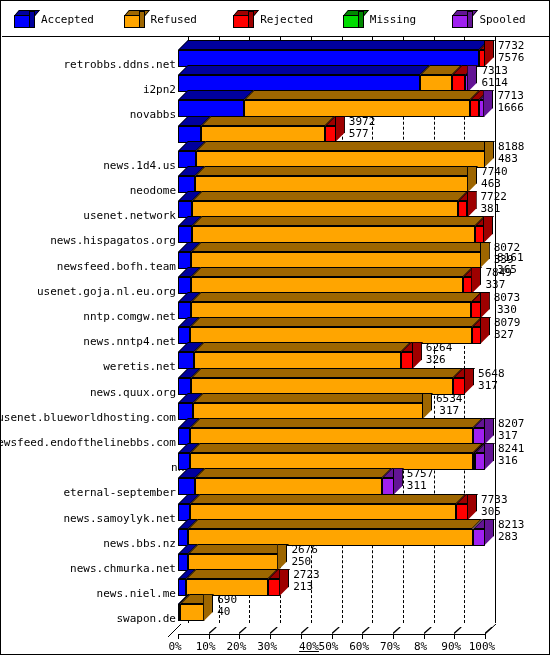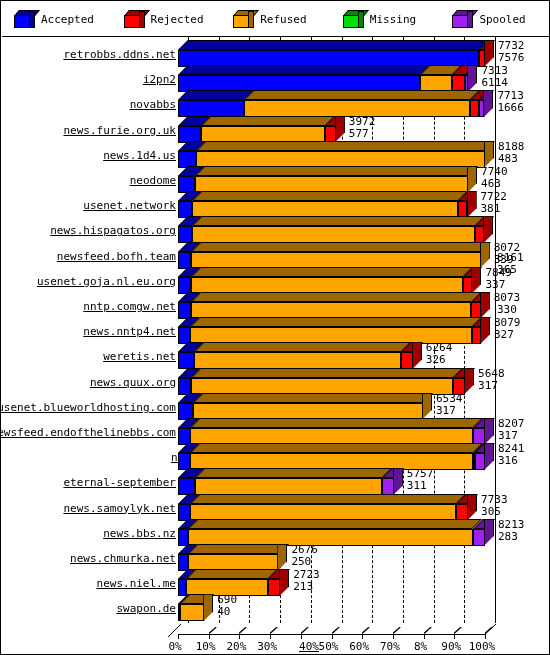--- a/index.html
+++ b/index.html
@@ -24,22 +24,22 @@
   .leg-txt{font-size:11px;color:#000;letter-spacing:0px;white-space:nowrap;}
 
   
   #plot{position:absolute;left:1px;top:36px;width:548px;height:617px;}
 
   #grid{position:absolute;left:0;top:0;width:548px;height:583px;}
   .vline{position:absolute;top:4px;width:0;border-left:1px solid #000;}
   .vdash{position:absolute;width:0;border-left:1px dashed #000;}
 
   .row{position:absolute;left:0;height:29px;width:548px;}
-  .rlabel{position:absolute;right:374px;top:9px;font-size:11px;color:#000;
-          white-space:nowrap;text-align:right;text-decoration:underline;}
+  .rlabel{position:absolute;right:374px;top:19px;font-size:11px;color:#000;
+          white-space:nowrap;text-align:right;}
 
   .bar{position:absolute;left:176px;top:11px;height:17px;}
   .seg{position:absolute;top:0;height:17px;border:1px solid #000;
        box-sizing:border-box;}
   .segtop{position:absolute;height:10px;border:1px solid #000;
           box-sizing:border-box;transform:skewX(-45deg);
           transform-origin:bottom left;}
   .segside{position:absolute;top:-10px;width:10px;height:27px;
            border:1px solid #000;box-sizing:border-box;
            clip-path:polygon(0 0,100% 0,100% 63%,0 100%);}
@@ -68,33 +68,33 @@
       <div class="leg-item">
         <div class="leg-cube">
           <div class="t" style="background:rgb(0,0,158)"></div>
           <div class="s" style="background:rgb(0,0,158)"></div>
           <div class="f" style="background:#0000ff"></div>
         </div>
         <span class="leg-txt">Accepted</span>
       </div>
       <div class="leg-item">
         <div class="leg-cube">
+          <div class="t" style="background:rgb(158,102,0)"></div>
+          <div class="s" style="background:rgb(158,102,0)"></div>
+          <div class="f" style="background:#ffa500"></div>
+        </div>
+        <span class="leg-txt">Refused</span>
+      </div>
+      <div class="leg-item">
+        <div class="leg-cube">
           <div class="t" style="background:rgb(158,0,0)"></div>
           <div class="s" style="background:rgb(158,0,0)"></div>
           <div class="f" style="background:#ff0000"></div>
         </div>
         <span class="leg-txt">Rejected</span>
-      </div>
-      <div class="leg-item">
-        <div class="leg-cube">
-          <div class="t" style="background:rgb(158,102,0)"></div>
-          <div class="s" style="background:rgb(158,102,0)"></div>
-          <div class="f" style="background:#ffa500"></div>
-        </div>
-        <span class="leg-txt">Refused</span>
       </div>
       <div class="leg-item">
         <div class="leg-cube">
           <div class="t" style="background:rgb(0,137,0)"></div>
           <div class="s" style="background:rgb(0,137,0)"></div>
           <div class="f" style="background:#00dd00"></div>
         </div>
         <span class="leg-txt">Missing</span>
       </div>
       <div class="leg-item">
@@ -166,21 +166,20 @@
             <div class="segtop" style="left: 301.167px; top: -10px; width: 5.219px; background: rgb(99, 20, 149);"></div>
             <div class="seg" style="left: 301.167px; width: 5.219px; background: rgb(160, 32, 240);"></div>
             <div class="segside" style="left: 305.386px; background: rgb(99, 20, 149);"></div>
           </div>
           <div class="vals" style="left: 495.386px; top: 1px;">
             <div>7713</div>
             <div>1666</div>
           </div>
         </div>
         <div class="row" style="top: 77.6px;">
-          <div class="rlabel">news.furie.org.uk</div>
           <div class="bar">
             <div class="segtop" style="left: 0px; top: -10px; width: 23.025px; background: rgb(0, 0, 158);"></div>
             <div class="seg" style="left: 0px; width: 23.025px; background: rgb(0, 0, 255);"></div>
             <div class="segtop" style="left: 23.025px; top: -10px; width: 124.028px; background: rgb(158, 102, 0);"></div>
             <div class="seg" style="left: 23.025px; width: 124.028px; background: rgb(255, 165, 0);"></div>
             <div class="segtop" style="left: 147.053px; top: -10px; width: 10.745px; background: rgb(158, 0, 0);"></div>
             <div class="seg" style="left: 147.053px; width: 10.745px; background: rgb(255, 0, 0);"></div>
             <div class="segside" style="left: 156.798px; background: rgb(158, 0, 0);"></div>
           </div>
           <div class="vals" style="left: 346.798px; top: 1px;">
@@ -344,21 +343,21 @@
         </div>
         <div class="row" style="top: 354.8px;">
           <div class="rlabel">usenet.blueworldhosting.com</div>
           <div class="bar">
             <div class="segtop" style="left: 0px; top: -10px; width: 14.736px; background: rgb(0, 0, 158);"></div>
             <div class="seg" style="left: 0px; width: 14.736px; background: rgb(0, 0, 255);"></div>
             <div class="segtop" style="left: 14.736px; top: -10px; width: 230.25px; background: rgb(158, 102, 0);"></div>
             <div class="seg" style="left: 14.736px; width: 230.25px; background: rgb(255, 165, 0);"></div>
             <div class="segside" style="left: 243.986px; background: rgb(158, 102, 0);"></div>
           </div>
-          <div class="vals" style="left: 433.986px; top: 1px;">
+          <div class="vals" style="left: 433.986px; top: 1px; text-align: center;">
             <div>6534</div>
             <div>317</div>
           </div>
         </div>
         <div class="row" style="top: 380px;">
           <div class="rlabel">newsfeed.endofthelinebbs.com</div>
           <div class="bar">
             <div class="segtop" style="left: 0px; top: -10px; width: 11.973px; background: rgb(0, 0, 158);"></div>
             <div class="seg" style="left: 0px; width: 11.973px; background: rgb(0, 0, 255);"></div>
             <div class="segtop" style="left: 11.973px; top: -10px; width: 282.747px; background: rgb(158, 102, 0);"></div>

